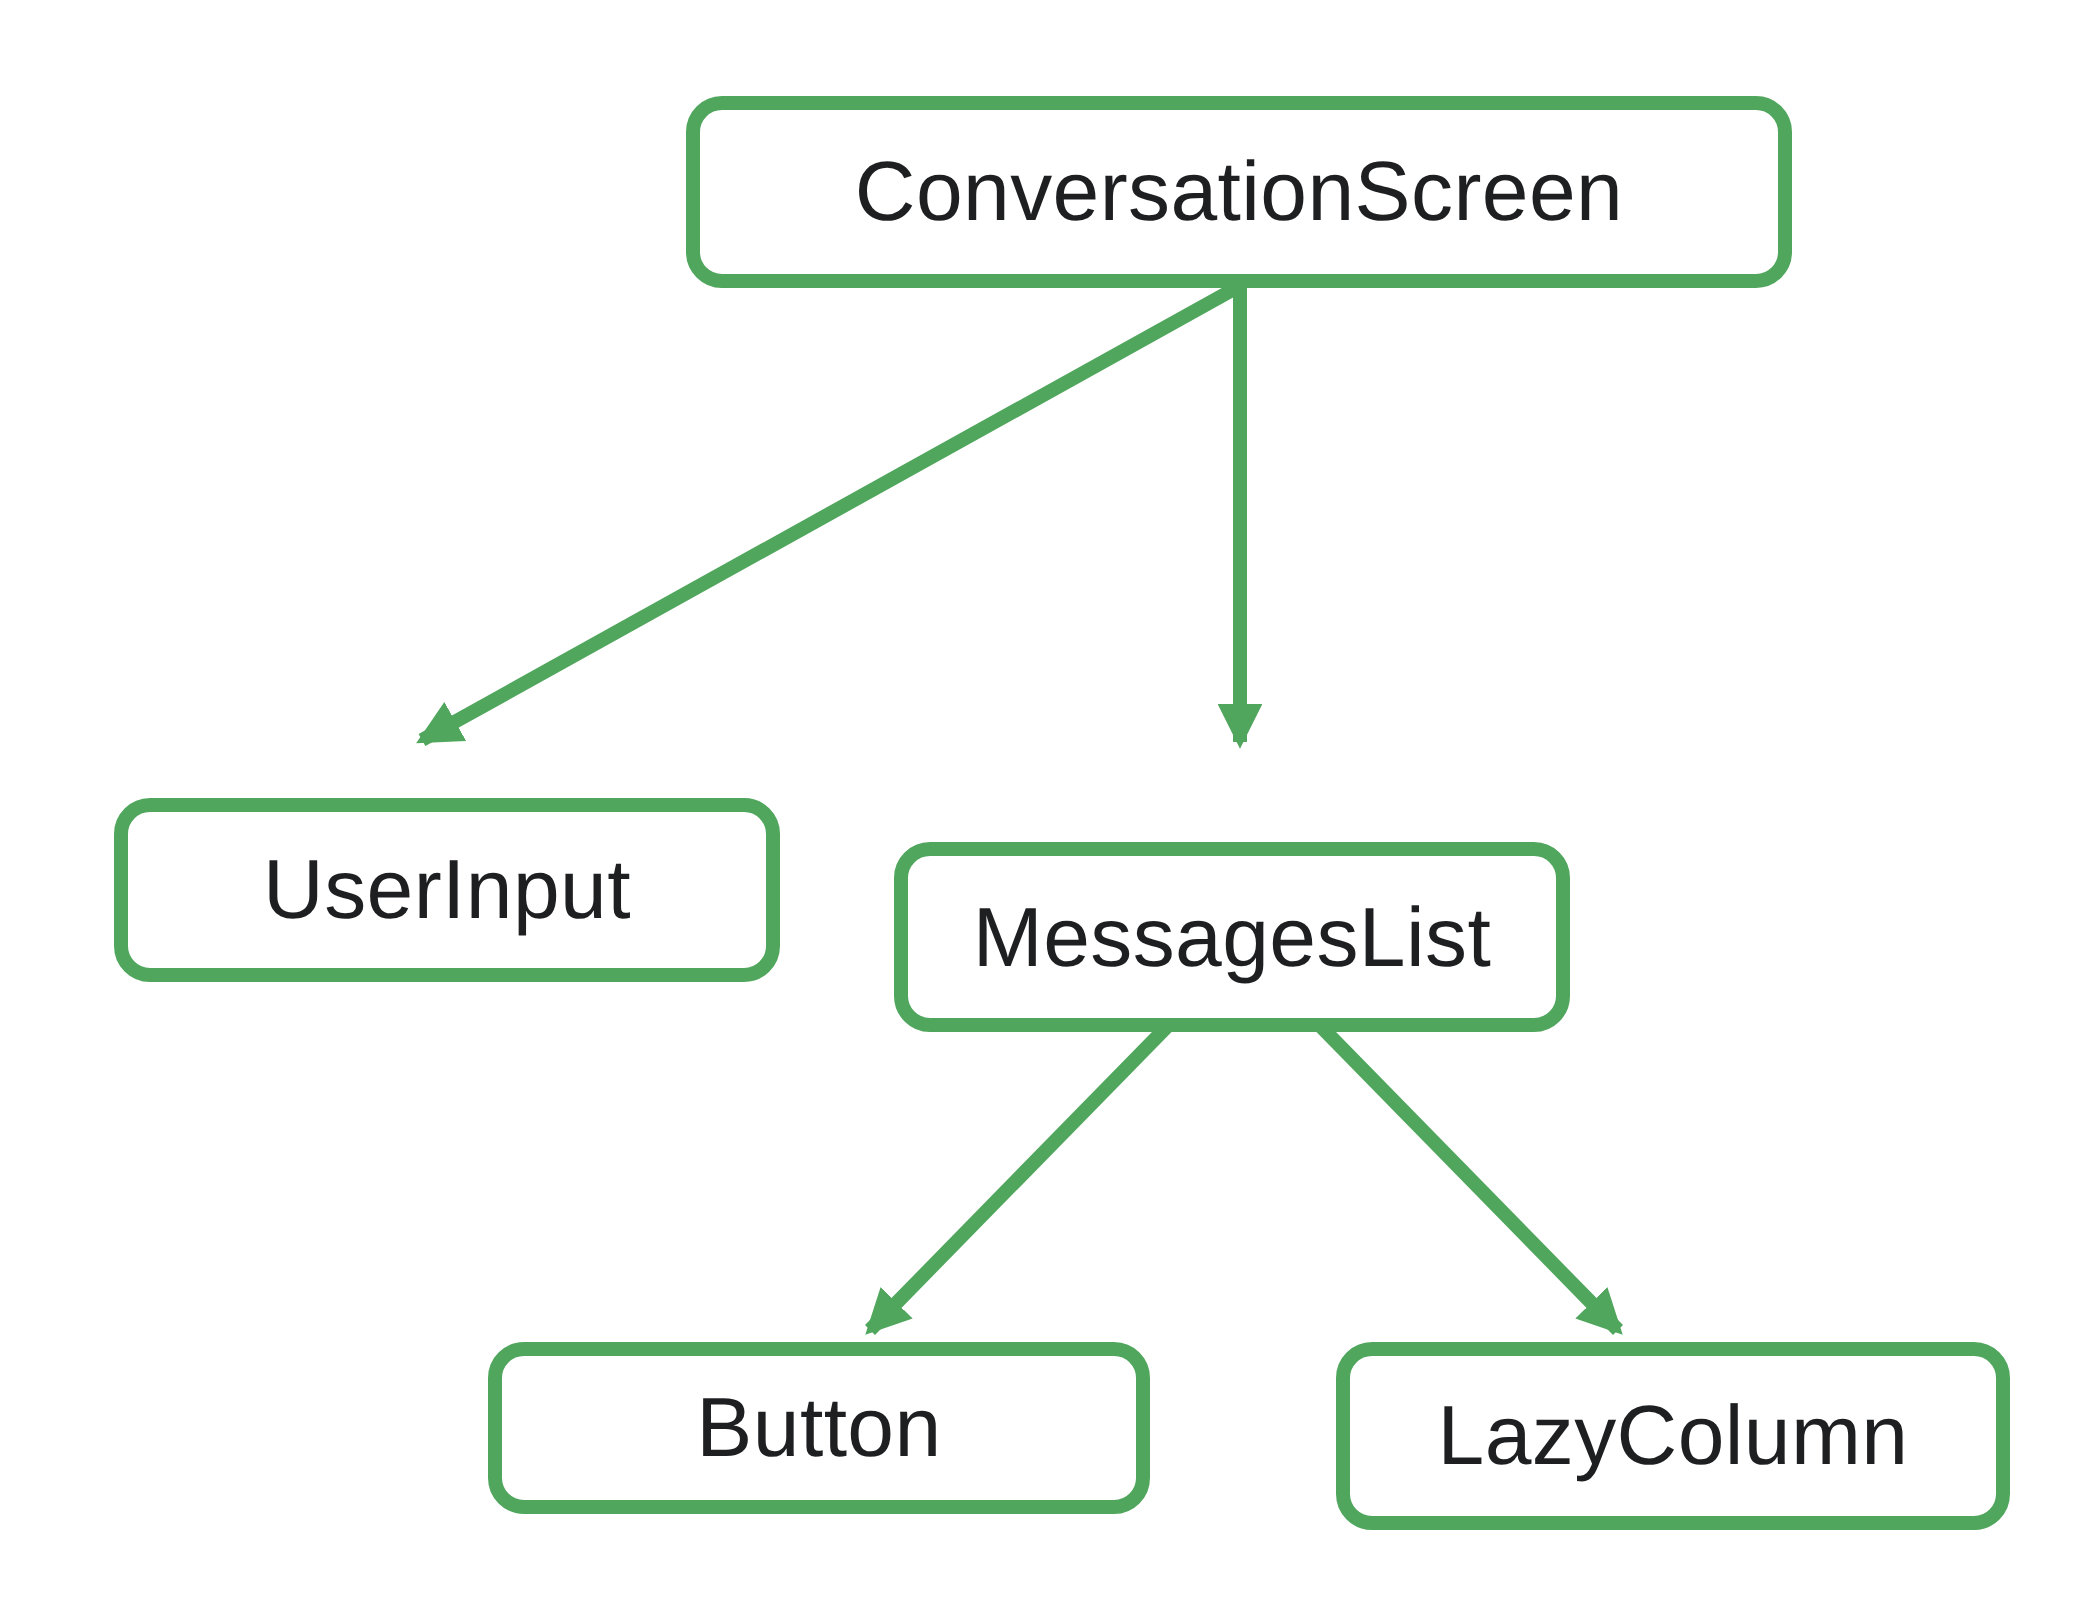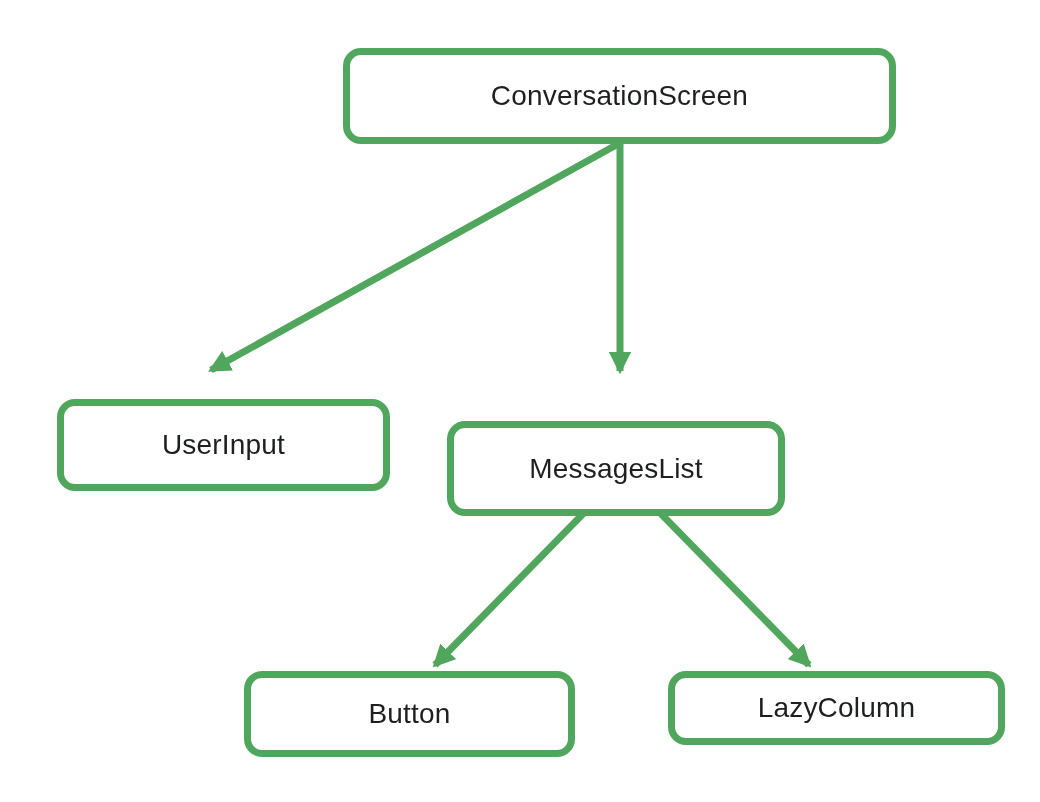--- a/index.html
+++ b/index.html
@@ -38,29 +38,29 @@
   }
   .node {
     position: absolute;
     background: var(--node-bg);
     border: 7px solid var(--accent);
     border-radius: 18px;
     display: flex;
     align-items: center;
     justify-content: center;
     color: var(--text);
-    font-size: 28px;
+    font-size: 42px;
     letter-spacing: 0.2px;
     white-space: nowrap;
   }
   #node-conversation-screen { left: 343px; top: 48px;  width: 553px; height: 96px; }
   #node-user-input          { left: 57px;  top: 377px; width: 333px; height: 92px; margin-top: 22px; }
   #node-messages-list       { left: 447px; top: 377px; width: 338px; height: 95px; margin-top: 44px; }
   #node-button              { left: 244px; top: 671px; width: 331px; height: 86px; }
-  #node-lazy-column         { left: 668px; top: 671px; width: 337px; height: 74px; }
+  #node-lazy-column         { left: 668px; top: 671px; width: 337px; height: 94px; }
 </style>
 </head>
 <body>
 
 <div class="canvas">
 
   <svg class="edges-layer" viewBox="0 0 1040 802" xmlns="http://www.w3.org/2000/svg">
     <defs>
       <marker id="arrowhead" viewBox="0 0 10 10" refX="8.5" refY="5" markerWidth="3.2" markerHeight="3.2" orient="auto-start-reverse">
         <path d="M 0 0 L 10 5 L 0 10 z"></path>

